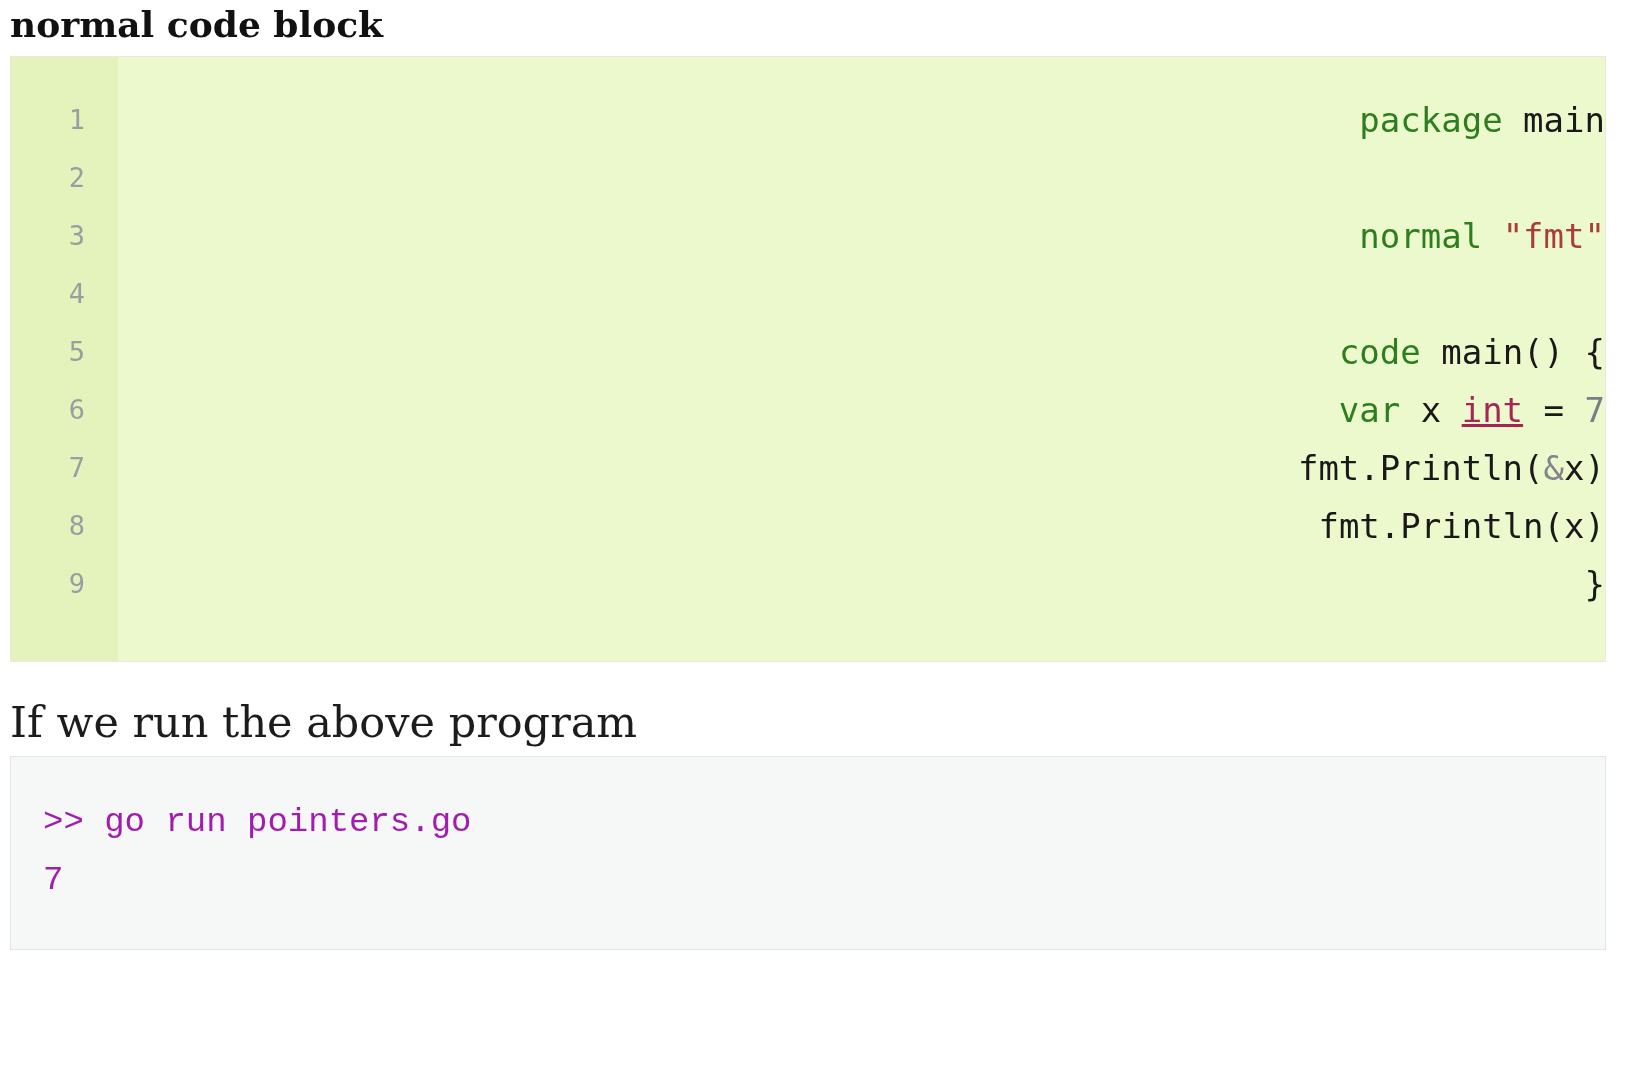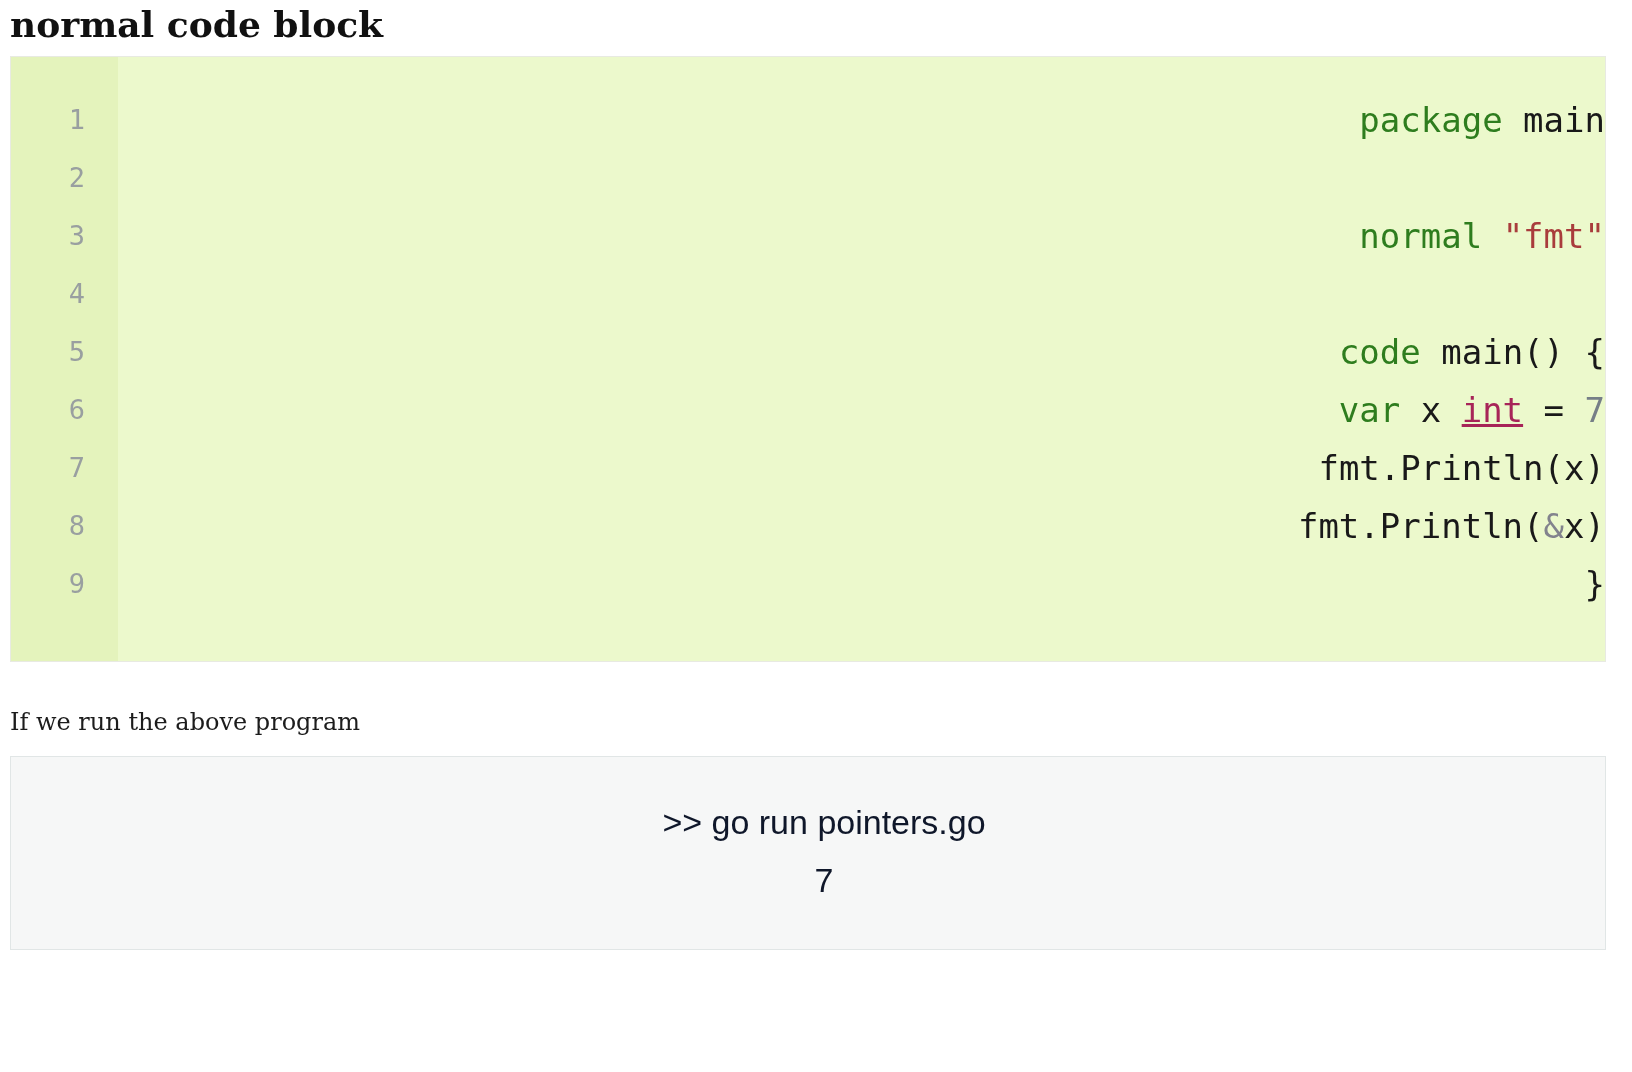--- a/index.html
+++ b/index.html
@@ -20,21 +20,21 @@
     font-family: "DejaVu Serif", serif;
     font-weight: 700;
     font-size: 36px;
     line-height: 44px;
     margin: 0;
     color: #111111;
   }
   .intro-text {
     font-family: "DejaVu Serif", serif;
     font-weight: 400;
-    font-size: 24px;
+    font-size: 43px;
     line-height: 48px;
     margin: 8px 0 0 0;
     color: #1c1c1c;
   }
 
   
   .codeblock {
     display: flex;
     margin-top: 10px;
     background: var(--normal-block-bg, #ecf9cc);
@@ -83,25 +83,24 @@
   .literalblock {
     margin-top: 10px;
     background: var(--literal-block-bg, #f6f7f7);
     border: 1px solid var(--literal-block-border, #e1e6e6);
     padding: 36px 0 40px 32px;
     box-sizing: border-box;
   }
   .literalblock .cl {
     height: 58px;
     line-height: 58px;
-    font-family: Liberation Sans, sans-serif;
+    font-family: Liberation Mono, monospace;
     font-size: 34px;
-    color: #0f172a;
+    color: #a21caf;
     white-space: pre;
-    text-align: center;
   }
   .literal-section { margin-top: 36px; }
 </style>
 </head>
 <body>
 
 <div class="page">
 
   <h2 class="section-heading">normal code block</h2>
 
@@ -117,22 +116,22 @@
         <span class="ln">8</span>
         <span class="ln">9</span>
       </div>
     <div class="codecol" id="codecol">
         <div class="cl"><span class="tok-keyword">package</span><span class="tok-plain"> main</span></div>
         <div class="cl"></div>
         <div class="cl"><span class="tok-keyword">normal</span><span class="tok-plain"> </span><span class="tok-string">"fmt"</span></div>
         <div class="cl"></div>
         <div class="cl"><span class="tok-keyword">code</span><span class="tok-plain"> main() {</span></div>
         <div class="cl"><span class="tok-plain">  </span><span class="tok-keyword">var</span><span class="tok-plain"> x </span><span class="tok-type">int</span><span class="tok-plain"> = </span><span class="tok-literal">7</span></div>
+        <div class="cl"><span class="tok-plain">  fmt.Println(</span><span class="tok-operator">&amp;</span><span class="tok-plain">x)</span></div>
         <div class="cl"><span class="tok-plain">  fmt.Println(x)</span></div>
-        <div class="cl"><span class="tok-plain">  fmt.Println(</span><span class="tok-operator">&amp;</span><span class="tok-plain">x)</span></div>
         <div class="cl"><span class="tok-plain">}</span></div>
       </div>
   </div>
 
   <div class="literal-section">
 
     <p class="intro-text">If we run the above program</p>
 
     <div class="literalblock" id="literalblock">
         <div class="cl">&gt;&gt; go run pointers.go</div>

